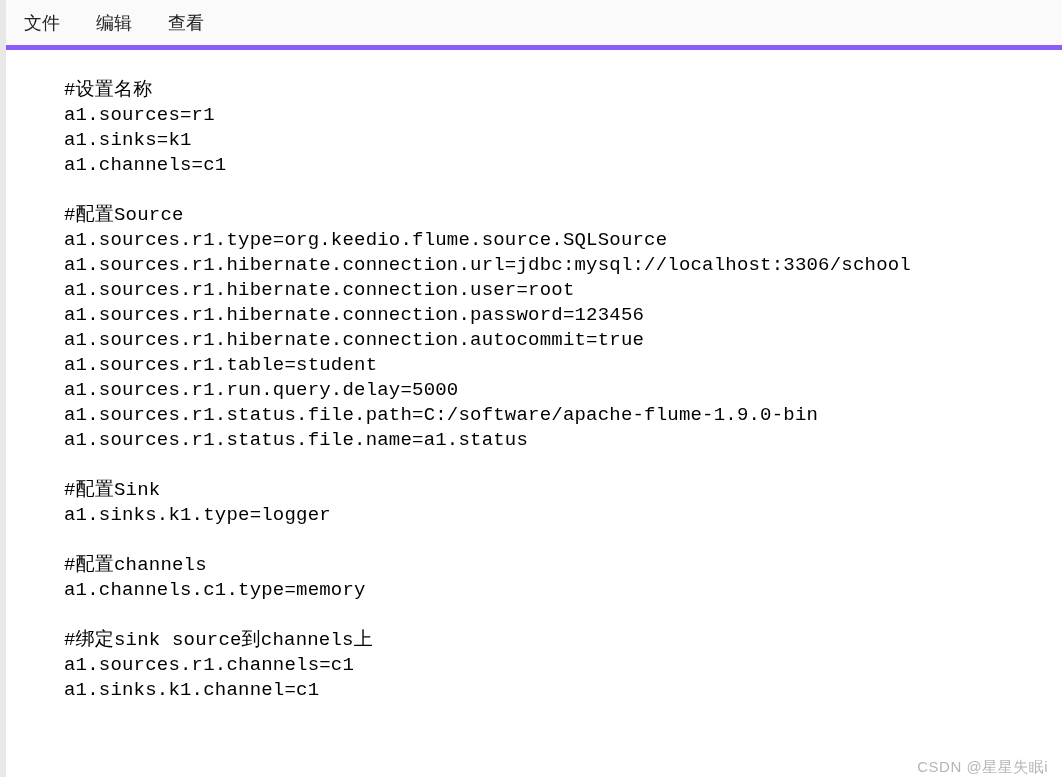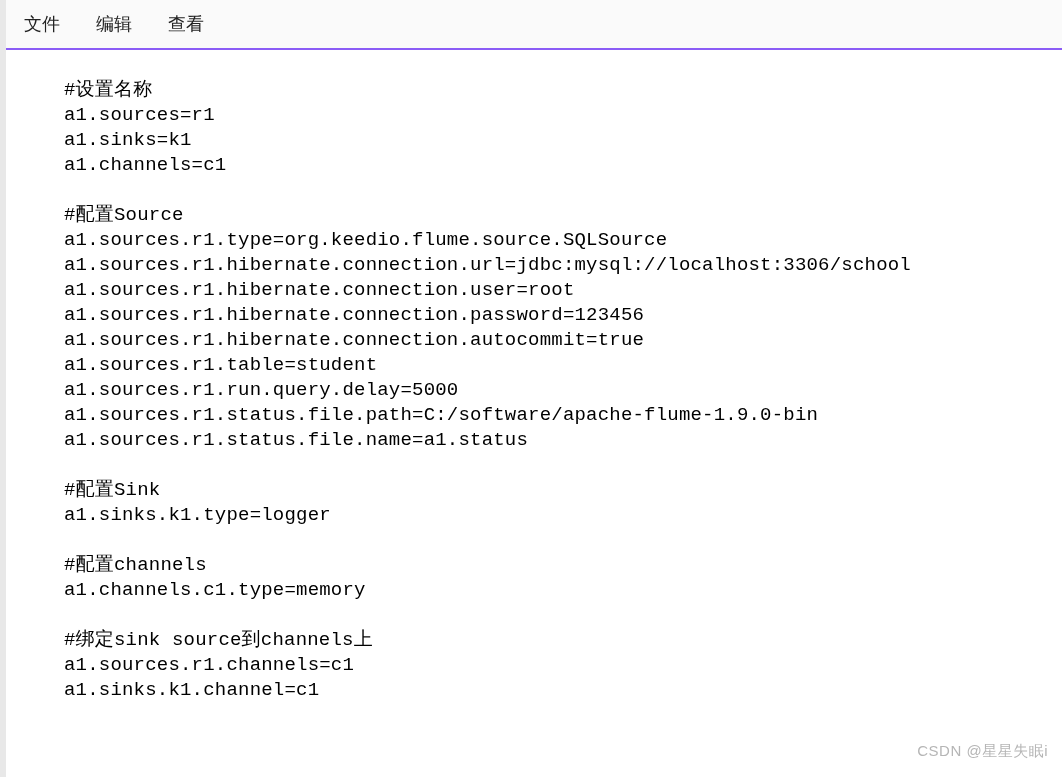--- a/index.html
+++ b/index.html
@@ -22,21 +22,21 @@
       width: 6px;
       height: 100%;
       background: #e8e8e8;
     }
     .menubar {
       display: flex;
       align-items: center;
       height: 50px;
       padding-left: 24px;
       background: #fafafa;
-      border-bottom: 2px solid #8b5cf6;
+      border-bottom: 5px solid #8b5cf6;
       gap: 36px;
     }
     .menu-item {
       font-size: 18px;
       color: #222;
       cursor: pointer;
       user-select: none;
     }
     .editor {
       padding: 28px 0 0 24px;
@@ -44,21 +44,21 @@
       font-size: 19px;
       line-height: 25px;
       color: #000;
       white-space: pre;
       letter-spacing: 0.2px;
       margin-left: 40px;
     }
     .watermark {
       position: absolute;
       right: 14px;
-      bottom: 16px;
+      bottom: 0;
       font-size: 15px;
       color: rgba(120,120,120,0.55);
       font-family: "Microsoft YaHei", sans-serif;
       letter-spacing: 0.5px;
     }
   </style>
 </head>
 <body>
 
 <div class="left-border"></div>

